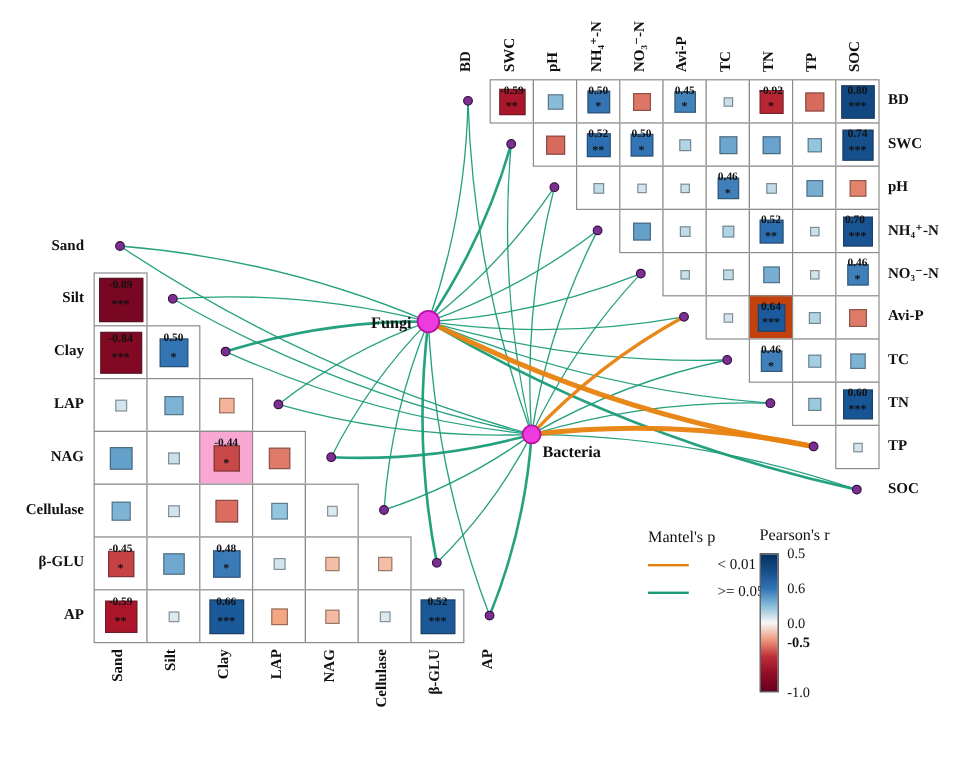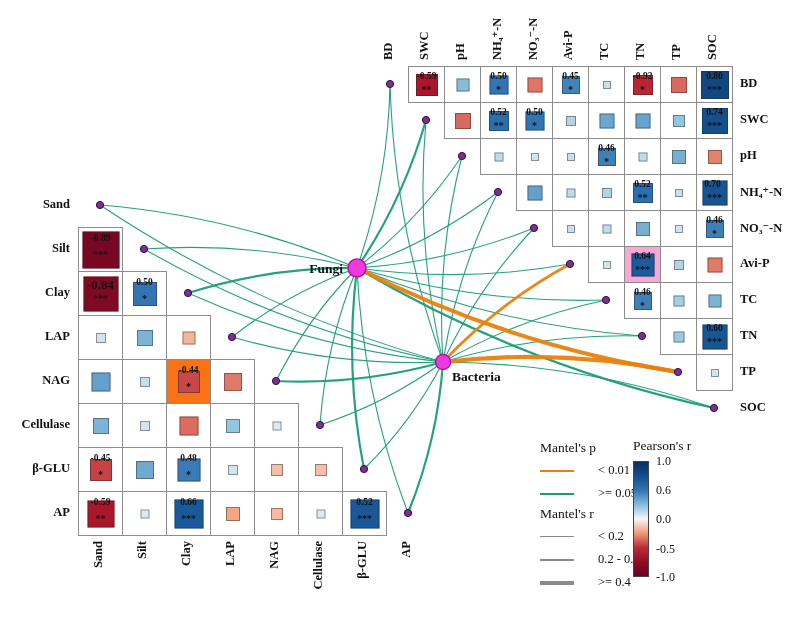--- a/index.html
+++ b/index.html
@@ -91,47 +91,30 @@
           <div class="leg-line" style="border-top: 2.6px solid rgb(232, 130, 14);"></div>
           <span style="font-size: 12.5px;">&lt; 0.01</span>
         </div>
         <div class="leg-row">
           <div class="leg-line" style="border-top: 2.6px solid rgb(26, 156, 120);"></div>
           <span style="font-size: 12.5px;">&gt;= 0.05</span>
         </div>
       </div>
   </div>
 
-  <div class="legend" id="legend-mantel-r" style="left:540px; top:506px;">
-    <div class="legend-title">Mantel's r</div>
-    <div id="mantel-r-items">
-        <div class="leg-row">
-          <div class="leg-line" style="border-top: 1.2px solid rgb(138, 138, 138);"></div>
-          <span style="font-size: 12.5px;">&lt; 0.2</span>
-        </div>
-        <div class="leg-row">
-          <div class="leg-line" style="border-top: 2.6px solid rgb(138, 138, 138);"></div>
-          <span style="font-size: 12.5px;">0.2 - 0.4</span>
-        </div>
-        <div class="leg-row">
-          <div class="leg-line" style="border-top: 4.4px solid rgb(138, 138, 138);"></div>
-          <span style="font-size: 12.5px;">&gt;= 0.4</span>
-        </div>
-      </div>
-  </div>
 
   <div class="legend" id="legend-pearson" style="left:633px; top:438px;">
     <div class="legend-title">Pearson's r</div>
     <div class="cb-wrap">
       <div id="colorbar" style="background: linear-gradient(rgb(5, 48, 97), rgb(21, 78, 139), rgb(50, 116, 180), rgb(136, 188, 217), rgb(247, 247, 247), rgb(238, 152, 122), rgb(188, 45, 56), rgb(145, 13, 38), rgb(103, 0, 31));"></div>
       <div id="colorbar-ticks">
-          <div class="cb-tick" style="top: -7px;">1.0</div>
+          <div class="cb-tick" style="top: -7px;">0.5</div>
           <div class="cb-tick" style="top: 22px;">0.6</div>
           <div class="cb-tick" style="top: 51px;">0.0</div>
-          <div class="cb-tick" style="top: 81px;">-0.5</div>
+          <div class="cb-tick" style="top: 67px; font-weight: bold;">-0.5</div>
           <div class="cb-tick" style="top: 109px;">-1.0</div>
         </div>
     </div>
   </div>
 <div style="position: absolute; left: 408px; top: 66px; width: 37px; height: 37px; border: 1px solid rgb(140, 140, 140); background: rgb(255, 255, 255);">
       <div style="position: absolute; left: 50%; top: 50%; transform: translate(-50%, -50%); width: 22px; height: 22px; background: rgb(171, 22, 42); border: 1px solid rgba(40, 40, 40, 0.45);"></div>
       <div style="position: absolute; left: 0px; right: 0px; top: 13%; text-align: center; font-size: 9.5px; font-weight: bold; line-height: 1;">-0.59</div>
       <div style="position: absolute; left: 0px; right: 0px; top: 51%; text-align: center; font-size: 10px; font-weight: bold; line-height: 1;">**</div>
     </div>
     <div style="position: absolute; left: 444px; top: 66px; width: 37px; height: 37px; border: 1px solid rgb(140, 140, 140); background: rgb(255, 255, 255);">
@@ -254,21 +237,21 @@
       <div style="position: absolute; left: 50%; top: 50%; transform: translate(-50%, -50%); width: 8px; height: 8px; background: rgb(210, 229, 238); border: 1px solid rgba(40, 40, 40, 0.45);"></div>
     </div>
     <div style="position: absolute; left: 696px; top: 210px; width: 37px; height: 37px; border: 1px solid rgb(140, 140, 140); background: rgb(255, 255, 255);">
       <div style="position: absolute; left: 50%; top: 50%; transform: translate(-50%, -50%); width: 18px; height: 18px; background: rgb(64, 128, 186); border: 1px solid rgba(40, 40, 40, 0.45);"></div>
       <div style="position: absolute; left: 0px; right: 0px; top: 13%; text-align: center; font-size: 9.5px; font-weight: bold; line-height: 1;">0.46</div>
       <div style="position: absolute; left: 0px; right: 0px; top: 51%; text-align: center; font-size: 10px; font-weight: bold; line-height: 1;">*</div>
     </div>
     <div style="position: absolute; left: 588px; top: 246px; width: 37px; height: 37px; border: 1px solid rgb(140, 140, 140); background: rgb(255, 255, 255);">
       <div style="position: absolute; left: 50%; top: 50%; transform: translate(-50%, -50%); width: 8px; height: 8px; background: rgb(210, 229, 238); border: 1px solid rgba(40, 40, 40, 0.45);"></div>
     </div>
-    <div style="position: absolute; left: 624px; top: 246px; width: 37px; height: 37px; border: 1px solid rgb(140, 140, 140); background: #f9a8d4;">
+    <div style="position: absolute; left: 624px; top: 246px; width: 37px; height: 37px; border: 1px solid rgb(140, 140, 140); background: #c2410c;">
       <div style="position: absolute; left: 50%; top: 50%; transform: translate(-50%, -50%); width: 23px; height: 23px; background: rgb(27, 91, 157); border: 1px solid rgba(40, 40, 40, 0.45);"></div>
       <div style="position: absolute; left: 0px; right: 0px; top: 13%; text-align: center; font-size: 9.5px; font-weight: bold; line-height: 1;">0.64</div>
       <div style="position: absolute; left: 0px; right: 0px; top: 51%; text-align: center; font-size: 10px; font-weight: bold; line-height: 1;">***</div>
     </div>
     <div style="position: absolute; left: 660px; top: 246px; width: 37px; height: 37px; border: 1px solid rgb(140, 140, 140); background: rgb(255, 255, 255);">
       <div style="position: absolute; left: 50%; top: 50%; transform: translate(-50%, -50%); width: 10px; height: 10px; background: rgb(178, 213, 230); border: 1px solid rgba(40, 40, 40, 0.45);"></div>
     </div>
     <div style="position: absolute; left: 696px; top: 246px; width: 37px; height: 37px; border: 1px solid rgb(140, 140, 140); background: rgb(255, 255, 255);">
       <div style="position: absolute; left: 50%; top: 50%; transform: translate(-50%, -50%); width: 15px; height: 15px; background: rgb(224, 122, 104); border: 1px solid rgba(40, 40, 40, 0.45);"></div>
     </div>
@@ -314,21 +297,21 @@
     <div style="position: absolute; left: 740px; top: 364px; font-weight: bold; font-size: 12.5px; white-space: nowrap;">TP</div>
     <div style="position: absolute; left: 654px; top: -9px; width: 120px; height: 18px; transform: rotate(-90deg); text-align: left; font-weight: bold; font-size: 12.5px; white-space: nowrap;">SOC</div>
     <div style="position: absolute; left: 740px; top: 400px; font-weight: bold; font-size: 12.5px; white-space: nowrap;">SOC</div>
     <div style="position: absolute; left: 78px; top: 227px; width: 45px; height: 45px; border: 1px solid rgb(140, 140, 140); background: rgb(255, 255, 255);">
       <div style="position: absolute; left: 50%; top: 50%; transform: translate(-50%, -50%); width: 37px; height: 37px; background: rgb(121, 6, 34); border: 1px solid rgba(40, 40, 40, 0.45);"></div>
       <div style="position: absolute; left: 0px; right: 0px; top: 13%; text-align: center; font-size: 9.5px; font-weight: bold; line-height: 1;">-0.89</div>
       <div style="position: absolute; left: 0px; right: 0px; top: 51%; text-align: center; font-size: 10px; font-weight: bold; line-height: 1;">***</div>
     </div>
     <div style="position: absolute; left: 78px; top: 271px; width: 45px; height: 45px; border: 1px solid rgb(140, 140, 140); background: rgb(255, 255, 255);">
       <div style="position: absolute; left: 50%; top: 50%; transform: translate(-50%, -50%); width: 35px; height: 35px; background: rgb(130, 9, 35); border: 1px solid rgba(40, 40, 40, 0.45);"></div>
-      <div style="position: absolute; left: 0px; right: 0px; top: 13%; text-align: center; font-size: 13px; font-weight: bold; line-height: 1;">-0.84</div>
+      <div style="position: absolute; left: 0px; right: 0px; top: 13%; text-align: center; font-size: 10px; font-weight: bold; line-height: 1;">-0.84</div>
       <div style="position: absolute; left: 0px; right: 0px; top: 51%; text-align: center; font-size: 10px; font-weight: bold; line-height: 1;">***</div>
     </div>
     <div style="position: absolute; left: 122px; top: 271px; width: 45px; height: 45px; border: 1px solid rgb(140, 140, 140); background: rgb(255, 255, 255);">
       <div style="position: absolute; left: 50%; top: 50%; transform: translate(-50%, -50%); width: 24px; height: 24px; background: rgb(50, 116, 180); border: 1px solid rgba(40, 40, 40, 0.45);"></div>
       <div style="position: absolute; left: 0px; right: 0px; top: 13%; text-align: center; font-size: 9.5px; font-weight: bold; line-height: 1;">0.50</div>
       <div style="position: absolute; left: 0px; right: 0px; top: 51%; text-align: center; font-size: 10px; font-weight: bold; line-height: 1;">*</div>
     </div>
     <div style="position: absolute; left: 78px; top: 315px; width: 45px; height: 45px; border: 1px solid rgb(140, 140, 140); background: rgb(255, 255, 255);">
       <div style="position: absolute; left: 50%; top: 50%; transform: translate(-50%, -50%); width: 10px; height: 10px; background: rgb(210, 229, 238); border: 1px solid rgba(40, 40, 40, 0.45);"></div>
     </div>
@@ -337,21 +320,21 @@
     </div>
     <div style="position: absolute; left: 166px; top: 315px; width: 45px; height: 45px; border: 1px solid rgb(140, 140, 140); background: rgb(255, 255, 255);">
       <div style="position: absolute; left: 50%; top: 50%; transform: translate(-50%, -50%); width: 13px; height: 13px; background: rgb(245, 180, 151); border: 1px solid rgba(40, 40, 40, 0.45);"></div>
     </div>
     <div style="position: absolute; left: 78px; top: 359px; width: 45px; height: 45px; border: 1px solid rgb(140, 140, 140); background: rgb(255, 255, 255);">
       <div style="position: absolute; left: 50%; top: 50%; transform: translate(-50%, -50%); width: 19px; height: 19px; background: rgb(101, 160, 202); border: 1px solid rgba(40, 40, 40, 0.45);"></div>
     </div>
     <div style="position: absolute; left: 122px; top: 359px; width: 45px; height: 45px; border: 1px solid rgb(140, 140, 140); background: rgb(255, 255, 255);">
       <div style="position: absolute; left: 50%; top: 50%; transform: translate(-50%, -50%); width: 10px; height: 10px; background: rgb(201, 224, 236); border: 1px solid rgba(40, 40, 40, 0.45);"></div>
     </div>
-    <div style="position: absolute; left: 166px; top: 359px; width: 45px; height: 45px; border: 1px solid rgb(140, 140, 140); background: #f97316;">
+    <div style="position: absolute; left: 166px; top: 359px; width: 45px; height: 45px; border: 1px solid rgb(140, 140, 140); background: #f9a8d4;">
       <div style="position: absolute; left: 50%; top: 50%; transform: translate(-50%, -50%); width: 22px; height: 22px; background: rgb(200, 71, 72); border: 1px solid rgba(40, 40, 40, 0.45);"></div>
       <div style="position: absolute; left: 0px; right: 0px; top: 13%; text-align: center; font-size: 9.5px; font-weight: bold; line-height: 1;">-0.44</div>
       <div style="position: absolute; left: 0px; right: 0px; top: 51%; text-align: center; font-size: 10px; font-weight: bold; line-height: 1;">*</div>
     </div>
     <div style="position: absolute; left: 210px; top: 359px; width: 45px; height: 45px; border: 1px solid rgb(140, 140, 140); background: rgb(255, 255, 255);">
       <div style="position: absolute; left: 50%; top: 50%; transform: translate(-50%, -50%); width: 18px; height: 18px; background: rgb(224, 122, 104); border: 1px solid rgba(40, 40, 40, 0.45);"></div>
     </div>
     <div style="position: absolute; left: 78px; top: 403px; width: 45px; height: 45px; border: 1px solid rgb(140, 140, 140); background: rgb(255, 255, 255);">
       <div style="position: absolute; left: 50%; top: 50%; transform: translate(-50%, -50%); width: 16px; height: 16px; background: rgb(125, 180, 213); border: 1px solid rgba(40, 40, 40, 0.45);"></div>
     </div>

